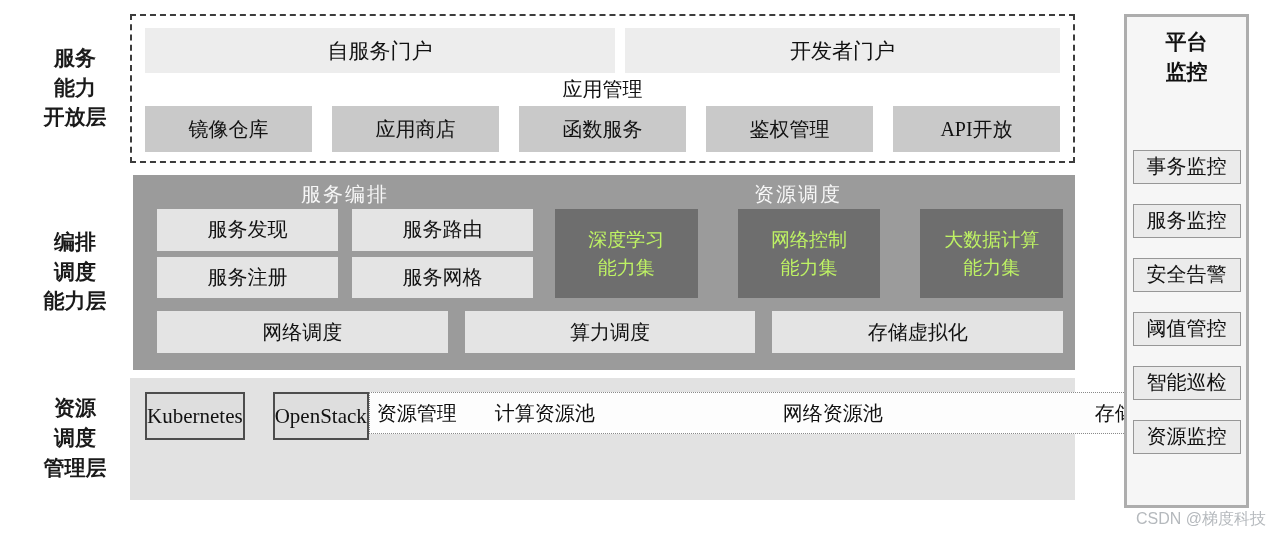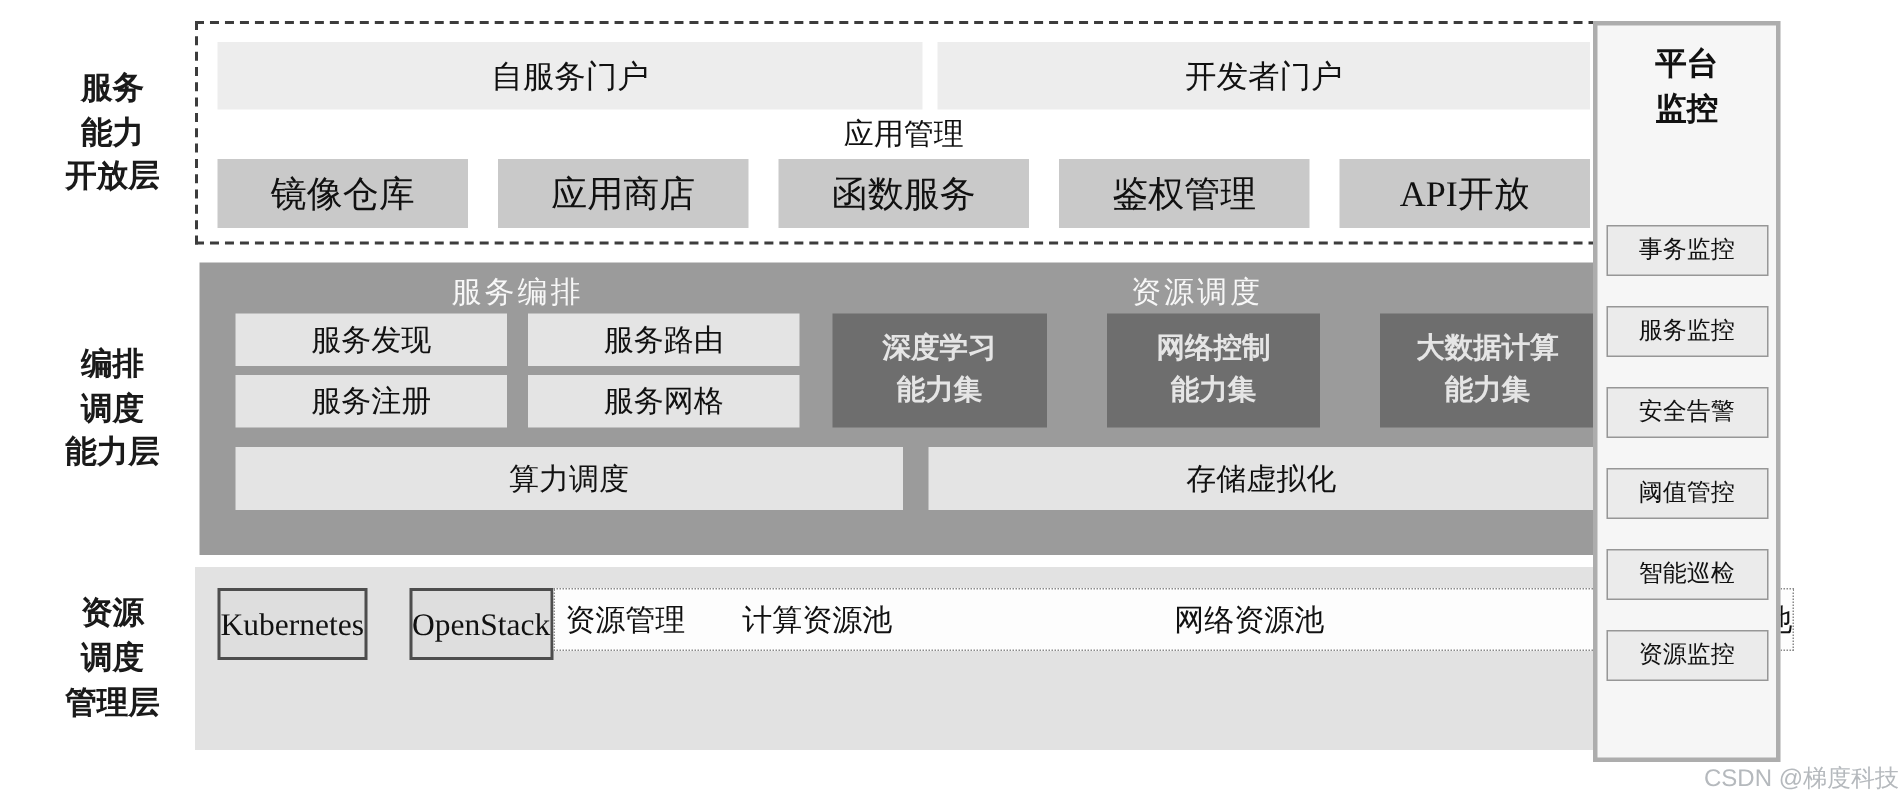--- a/index.html
+++ b/index.html
@@ -42,53 +42,53 @@
   }
   .portal-bar.first{flex:1.08;}
   .app-mgmt{
     height:28px;display:flex;align-items:center;justify-content:center;
     font-size:20px;
   }
   .top-buttons{display:flex;gap:20px;height:46px;}
   .svc-btn{
     flex:1;background:var(--service-btn,#c9c9c9);
     display:flex;align-items:center;justify-content:center;
-    font-size:24px;
+    font-size:20px;
   }
 
   
   .mid-layer{
     position:absolute;left:133px;top:175px;width:942px;height:195px;
     background:var(--mid-container,#9b9b9b);
     box-sizing:border-box;
     padding:4px 12px 10px 24px;
     display:flex;flex-direction:column;
   }
   .mid-headers{display:flex;height:30px;align-items:center;}
   .mid-header{
     color:#f7f7f7;font-size:20px;text-align:center;letter-spacing:2px;
   }
   .mid-header.left{width:41.5%;}
   .mid-header.right{flex:1;}
-  .mid-body{display:flex;height:76px;}
+  .mid-body{display:flex;height:89px;}
   .svc-grid{
     width:41.5%;
     display:grid;grid-template-columns:1fr 1fr;grid-template-rows:1fr 1fr;
     gap:6px 14px;
   }
   .svc-box{
     background:var(--mid-light-box,#e4e4e4);
     display:flex;align-items:center;justify-content:center;
     font-size:20px;
   }
   .cap-row{flex:1;display:flex;gap:40px;padding-left:22px;box-sizing:border-box;}
   .cap-box{
-    flex:1;background:var(--dark-box,#6e6e6e);color:#e5e5e5;
-    display:flex;align-items:center;justify-content:center;
-    text-align:center;font-size:19px;line-height:1.45;font-weight:bold;
+    flex:1;background:var(--dark-box,#6e6e6e);color:#bef264;
+    display:flex;align-items:center;justify-content:center;
+    text-align:center;font-size:19px;line-height:1.45;
   }
   .mid-bottom{display:flex;gap:17px;height:42px;margin-top:13px;}
   .sched-box{
     flex:1;background:var(--mid-light-box,#e4e4e4);
     display:flex;align-items:center;justify-content:center;
     font-size:20px;
   }
 
   
   .bot-layer{
@@ -115,38 +115,38 @@
     font-size:20px;
   }
   .pool-item{white-space:nowrap;}
   .pool-item.p0{margin-left:7px;}
   .pool-item.p1{margin-left:38px;}
   .pool-item.p2{margin-left:188px;}
   .pool-item.p3{margin-left:212px;}
 
   
   .sidebar{
-    position:absolute;left:1062px;top:14px;width:125px;height:494px;
+    position:absolute;left:1124px;top:14px;width:125px;height:494px;
     background:var(--sidebar-bg,#f6f6f6);
     border:3px solid #adadad;
     box-sizing:border-box;
     padding-top:10px;
   }
   .sidebar-title{
     text-align:center;font-size:21px;line-height:1.45;font-weight:600;
     margin-bottom:62px;
   }
   .side-item{
     width:108px;height:34px;
     margin:0 auto 20px auto;
     background:var(--sidebar-item-bg,#ebebeb);
     border:1px solid #979797;
     box-sizing:border-box;
     display:flex;align-items:center;justify-content:center;
-    font-size:16px;
+    font-size:20px;
   }
 
   
   .watermark{
     position:absolute;right:3px;bottom:6px;
     font-family:"Liberation Sans","DejaVu Sans",sans-serif;
     font-size:16px;color:var(--watermark-color,#b5b9bd);
   }
 </style>
 </head>
@@ -194,20 +194,21 @@
       <div class="cap-row">
         <div class="cap-box prelines">深度学习
 能力集</div>
         <div class="cap-box prelines">网络控制
 能力集</div>
         <div class="cap-box prelines">大数据计算
 能力集</div>
       </div>
     </div>
     <div class="mid-bottom">
+      <div class="sched-box">网络调度</div>
       <div class="sched-box">算力调度</div>
       <div class="sched-box">存储虚拟化</div>
     </div>
   </div>
 
   <div class="bot-layer">
     <div class="infra-row">
       <div class="infra-box">Kubernetes</div>
       <div class="infra-box second">OpenStack</div>
     </div>

